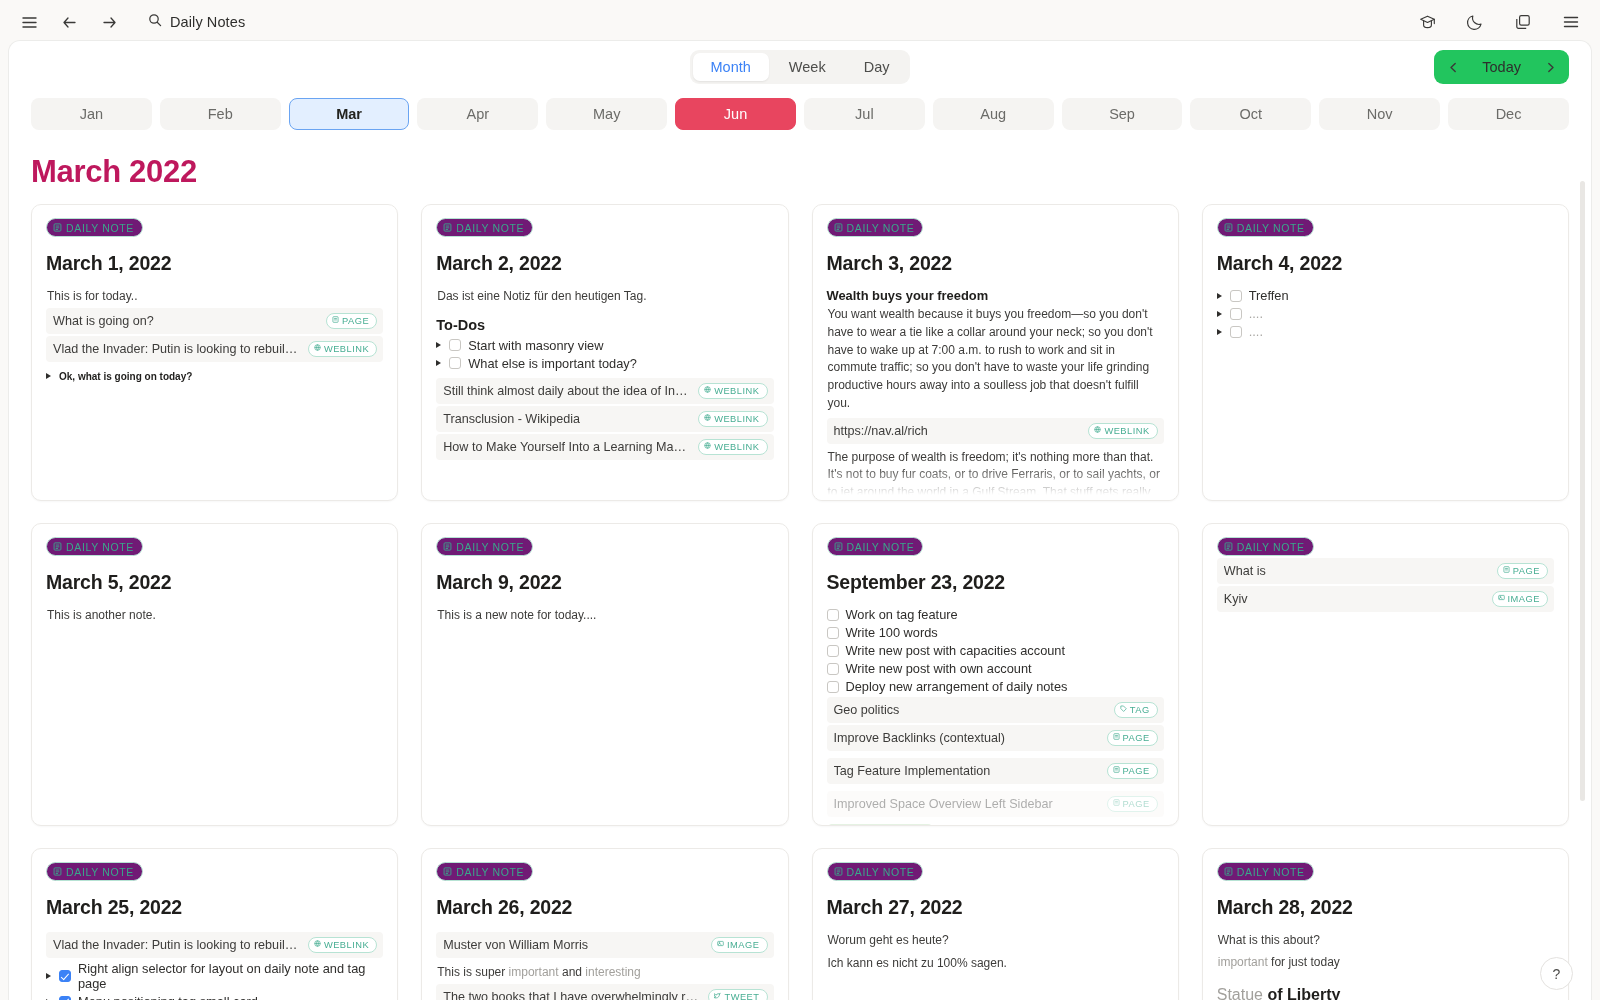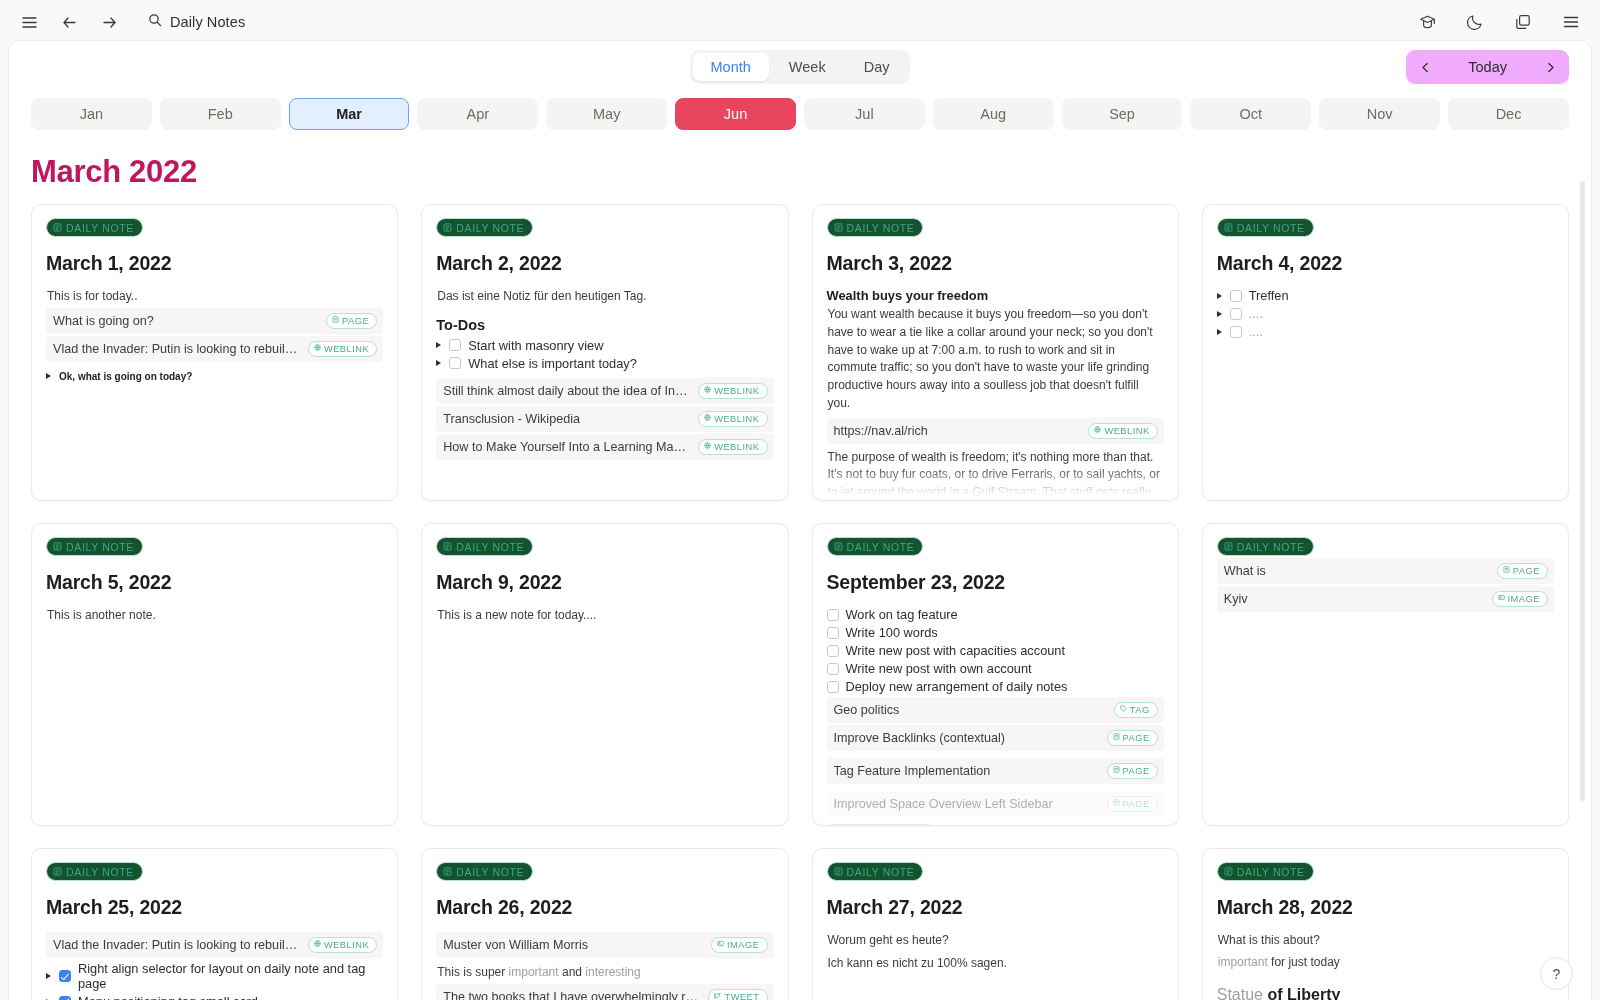--- a/index.html
+++ b/index.html
@@ -67,24 +67,24 @@
   }
   .seg.active {
     background: #ffffff;
     color: #3b82f6;
     box-shadow: 0 1px 2px rgba(0,0,0,.07);
   }
   .nav-right {
     position: absolute; right: 22px; top: 50%;
     transform: translateY(-50%);
     display: flex; align-items: center;
-    background: #f0abfc;
+    background: #22c55e;
     border-radius: 9px;
     padding: 3px 4px;
-    gap: 16px;
+    gap: 2px;
   }
   .nav-btn {
     width: 30px; height: 28px;
     display: flex; align-items: center; justify-content: center;
     border-radius: 7px; color: #3a3a38; cursor: pointer;
   }
   .nav-today {
     font-size: 14.5px; color: #2e2e2c;
     padding: 5px 12px; border-radius: 7px; cursor: pointer;
   }
@@ -148,21 +148,21 @@
     position: relative;
   }
   .card.h1 { height: 297px; }
   .card.h2 { height: 303px; }
   .card.h3 { height: 172px; }
 
   .badge {
     display: inline-flex; align-items: center; gap: 4px;
     border: 1px solid #b7e3d4;
     color: #3aa88b;
-    background: #14532d;
+    background: #701a75;
     font-size: 10.5px;
     letter-spacing: .65px;
     border-radius: 11px;
     padding: 2.5px 8px 2.5px 6px;
     font-weight: normal;
   }
   .badge svg { display:block; }
   .card-title {
     font-size: 19.5px;
     font-weight: bold;

